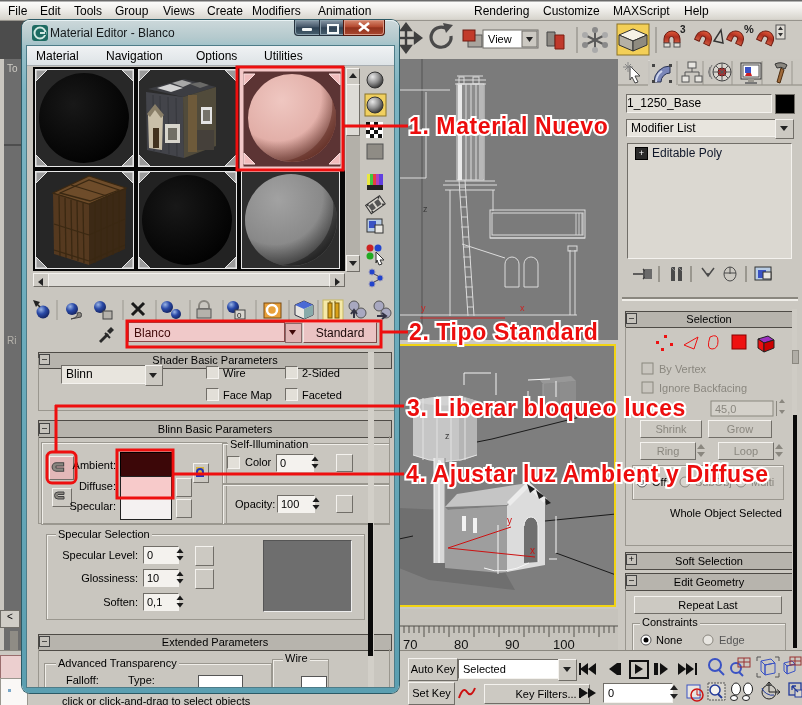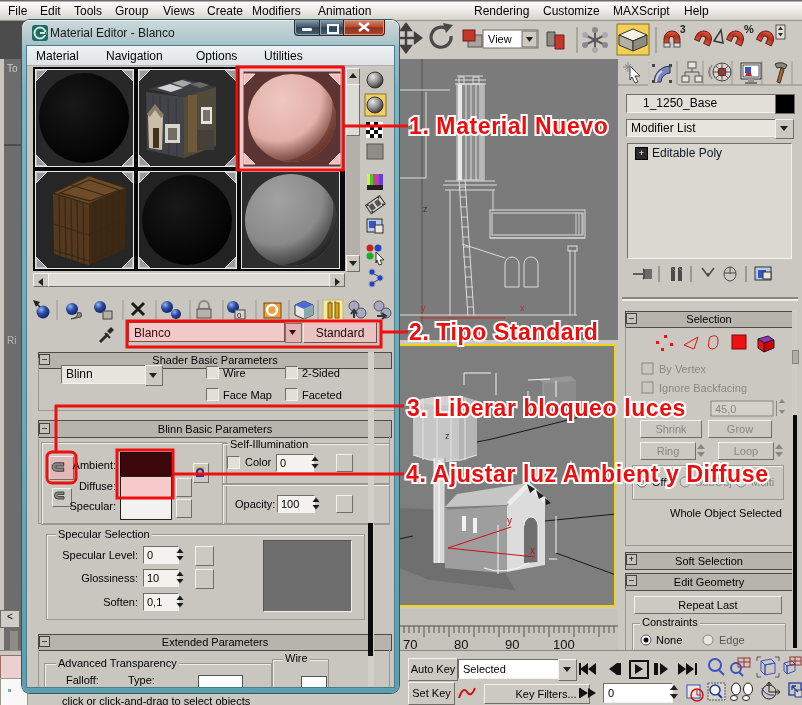--- a/index.html
+++ b/index.html
@@ -398,21 +398,21 @@
       <rect x="9" y="18" width="6" height="3" fill="#9a978f"></rect>
           <rect x="6" y="21" width="12" height="2" fill="#777"></rect>
     </g>
 
     <g transform="translate(152,2)">
       <path d="M5 3 q6 -3 12 1 l-2 4 q-4 -3 -8 -1 z" fill="#8a8780" stroke="#333"></path>
       <path d="M11 7 l3 2 -4 13 -3 -1 z" fill="#a06a3a" stroke="#4e2d10"></path>
     </g>
   </svg>
 
-  <div class="abs sunk" style="left:8px;top:35px;width:144px;height:17px;background:#e2dfd8;font-size:12px;padding-left:16px;line-height:17px;">1_1250_Base</div>
+  <div class="abs sunk" style="left:8px;top:35px;width:144px;height:17px;background:#e2dfd8;font-size:12px;padding-left:0;line-height:17px;">1_1250_Base</div>
   <div class="abs" style="left:157px;top:35px;width:18px;height:18px;background:#000;border:1px solid #716e68;"></div>
 
   <div class="abs sunk" style="left:8px;top:60px;width:148px;height:16px;background:#e8e5de;font-size:12px;padding-left:4px;line-height:16px;">Modifier List</div>
   <div class="abs btn" style="left:157px;top:60px;width:17px;height:18px;"><svg width="15" height="16">
           <path d="M4 6 l8 0 -4 5 z" fill="#222"></path>
         </svg></div>
 
   <div class="abs" style="left:9px;top:84px;width:163px;height:114px;background:#dbd8d1;border-top:1px solid #716e68;border-left:1px solid #716e68;border-right:1px solid #f4f2ee;border-bottom:1px solid #f4f2ee;">
     <div class="abs" style="left:7px;top:3px;width:11px;height:11px;background:#2a2a2a;border:1px solid #000;color:#fff;font-size:9px;line-height:11px;text-align:center;">+</div>
     <div class="abs" style="left:24px;top:2px;font-size:12px;color:#0f172a;">Editable Poly</div>

